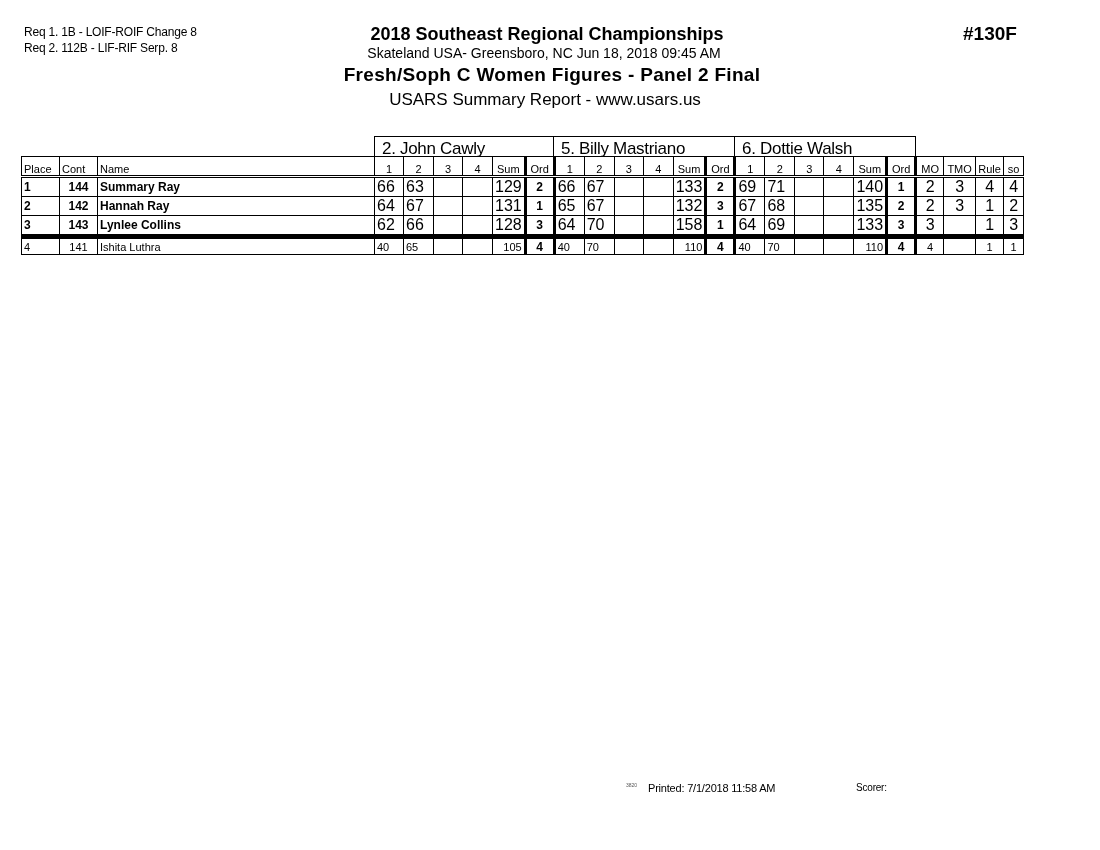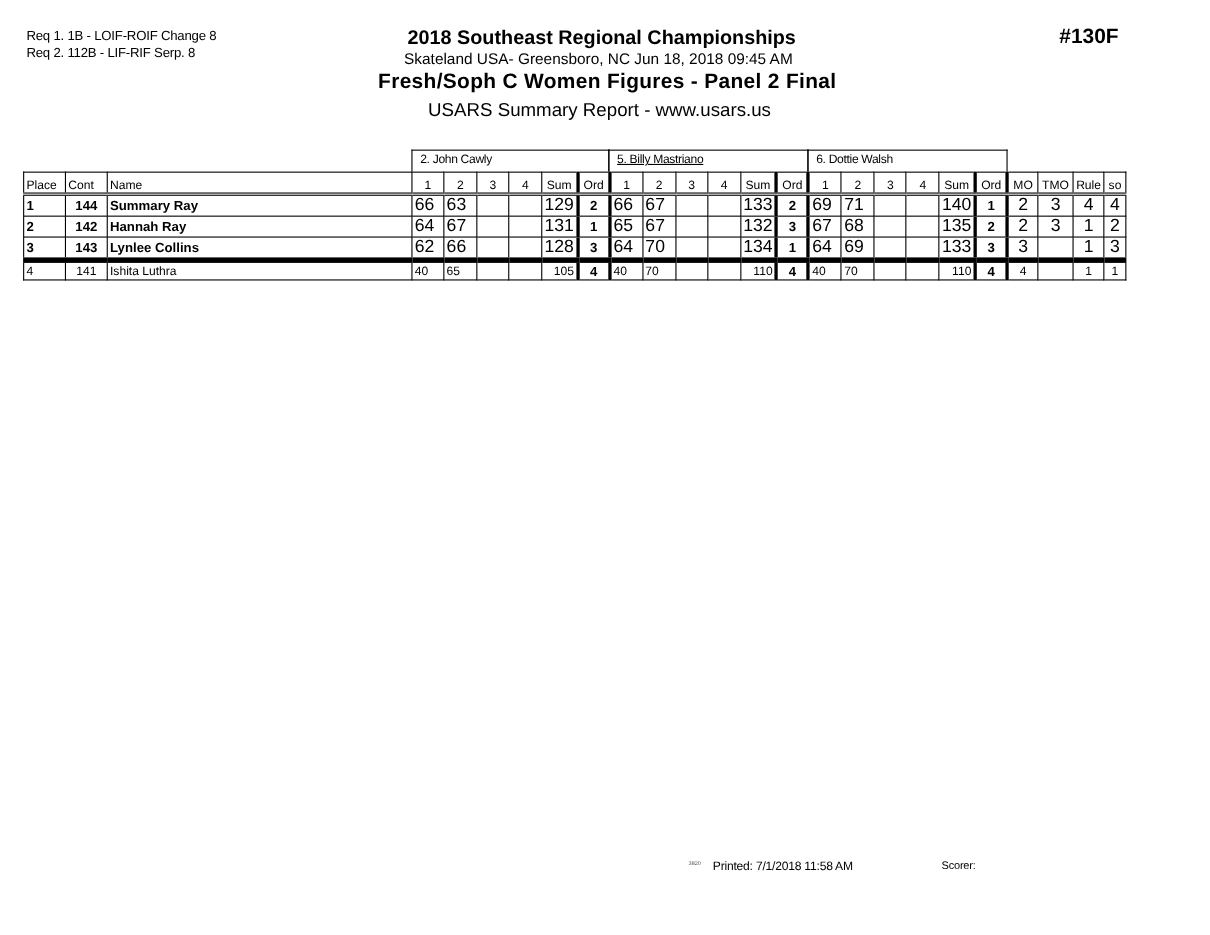--- a/index.html
+++ b/index.html
@@ -7,21 +7,21 @@
   .req { position: absolute; left: 24px; font-size: 12px; line-height: 14px; letter-spacing: -0.2px; }
   .req1 { top: 25px; }
   .req2 { top: 41px; }
   .event-no { position: absolute; left: 963px; top: 23px; font-size: 19px; font-weight: bold; }
   .hdr { position: absolute; left: 0; width: 1100px; text-align: center; }
   .title1 { top: 24px; font-size: 18px; font-weight: bold; left: -3px; }
   .title2 { top: 45px; font-size: 14px; left: -6px; }
   .title3 { top: 64px; font-size: 19px; font-weight: bold; left: 2px; letter-spacing: 0.3px; }
   .title4 { top: 90px; font-size: 17px; left: -5px; }
 
-  .judge-box { position: absolute; top: 136px; height: 20px; border: 1px solid #000; border-bottom: none; font-size: 11px; box-sizing: border-box; padding: 2px 0 0 7px; letter-spacing: -0.3px; }
+  .judge-box { position: absolute; top: 136px; height: 20px; border: 1px solid #000; border-bottom: none; font-size: 17px; box-sizing: border-box; padding: 2px 0 0 7px; letter-spacing: -0.3px; }
 
   table.scores { position: absolute; left: 21px; top: 156px; border-collapse: collapse; font-size: 11px; table-layout: fixed; }
   table.scores td, table.scores th { border: 1px solid #000; padding: 0 2px; height: 18px; box-sizing: border-box; font-weight: normal; white-space: nowrap; overflow: hidden; }
   table.scores thead th { height: 20px; padding-top: 3px; vertical-align: bottom; }
   table.scores thead tr th { border-bottom: 3px double #000; margin-left: 14px; }
   th.c, td.c { text-align: center; }
   th.l, td.l { text-align: left; }
   td.r { text-align: right; }
   .thickR { border-right: 3px solid #000 !important; }
   tr.bold td { font-weight: bold; font-size: 12px; }
@@ -39,21 +39,21 @@
 <div class="req req1">Req  1.  1B - LOIF-ROIF Change 8</div>
 <div class="req req2">Req  2.  112B - LIF-RIF Serp. 8</div>
 <div class="event-no">#130F</div>
 
 <div class="hdr title1">2018 Southeast Regional Championships</div>
 <div class="hdr title2">Skateland USA- Greensboro, NC  Jun 18, 2018  09:45 AM</div>
 <div class="hdr title3">Fresh/Soph C Women Figures - Panel 2 Final</div>
 <div class="hdr title4">USARS Summary Report - www.usars.us</div>
 
 <div class="judge-box" style="left:374px; width:180px;">2.  John Cawly</div>
-<div class="judge-box" style="left:553px; width:182px;text-decoration:underline;">5.  Billy Mastriano</div>
+<div class="judge-box" style="left:553px; width:182px;">5.  Billy Mastriano</div>
 <div class="judge-box" style="left:734px; width:182px;">6.  Dottie Walsh</div>
 
 <table class="scores">
   <colgroup>
     <col style="width:38px">
       <col style="width:38px">
       <col style="width:277px">
     <col style="width:29px">
       <col style="width:30px">
       <col style="width:29px">
@@ -172,21 +172,21 @@
       <td class="l num">62</td>
       <td class="l num">66</td>
       <td class="l num"></td>
       <td class="l num"></td>
       <td class="r num thickR">128</td>
       <td class="c ord thickR">3</td>
       <td class="l num">64</td>
       <td class="l num">70</td>
       <td class="l num"></td>
       <td class="l num"></td>
-      <td class="r num thickR">134</td>
+      <td class="r num thickR">158</td>
       <td class="c ord thickR">1</td>
       <td class="l num">64</td>
       <td class="l num">69</td>
       <td class="l num"></td>
       <td class="l num"></td>
       <td class="r num thickR">133</td>
       <td class="c ord thickR">3</td>
       <td class="c num">3</td>
       <td class="c num"></td>
       <td class="c num">1</td>

